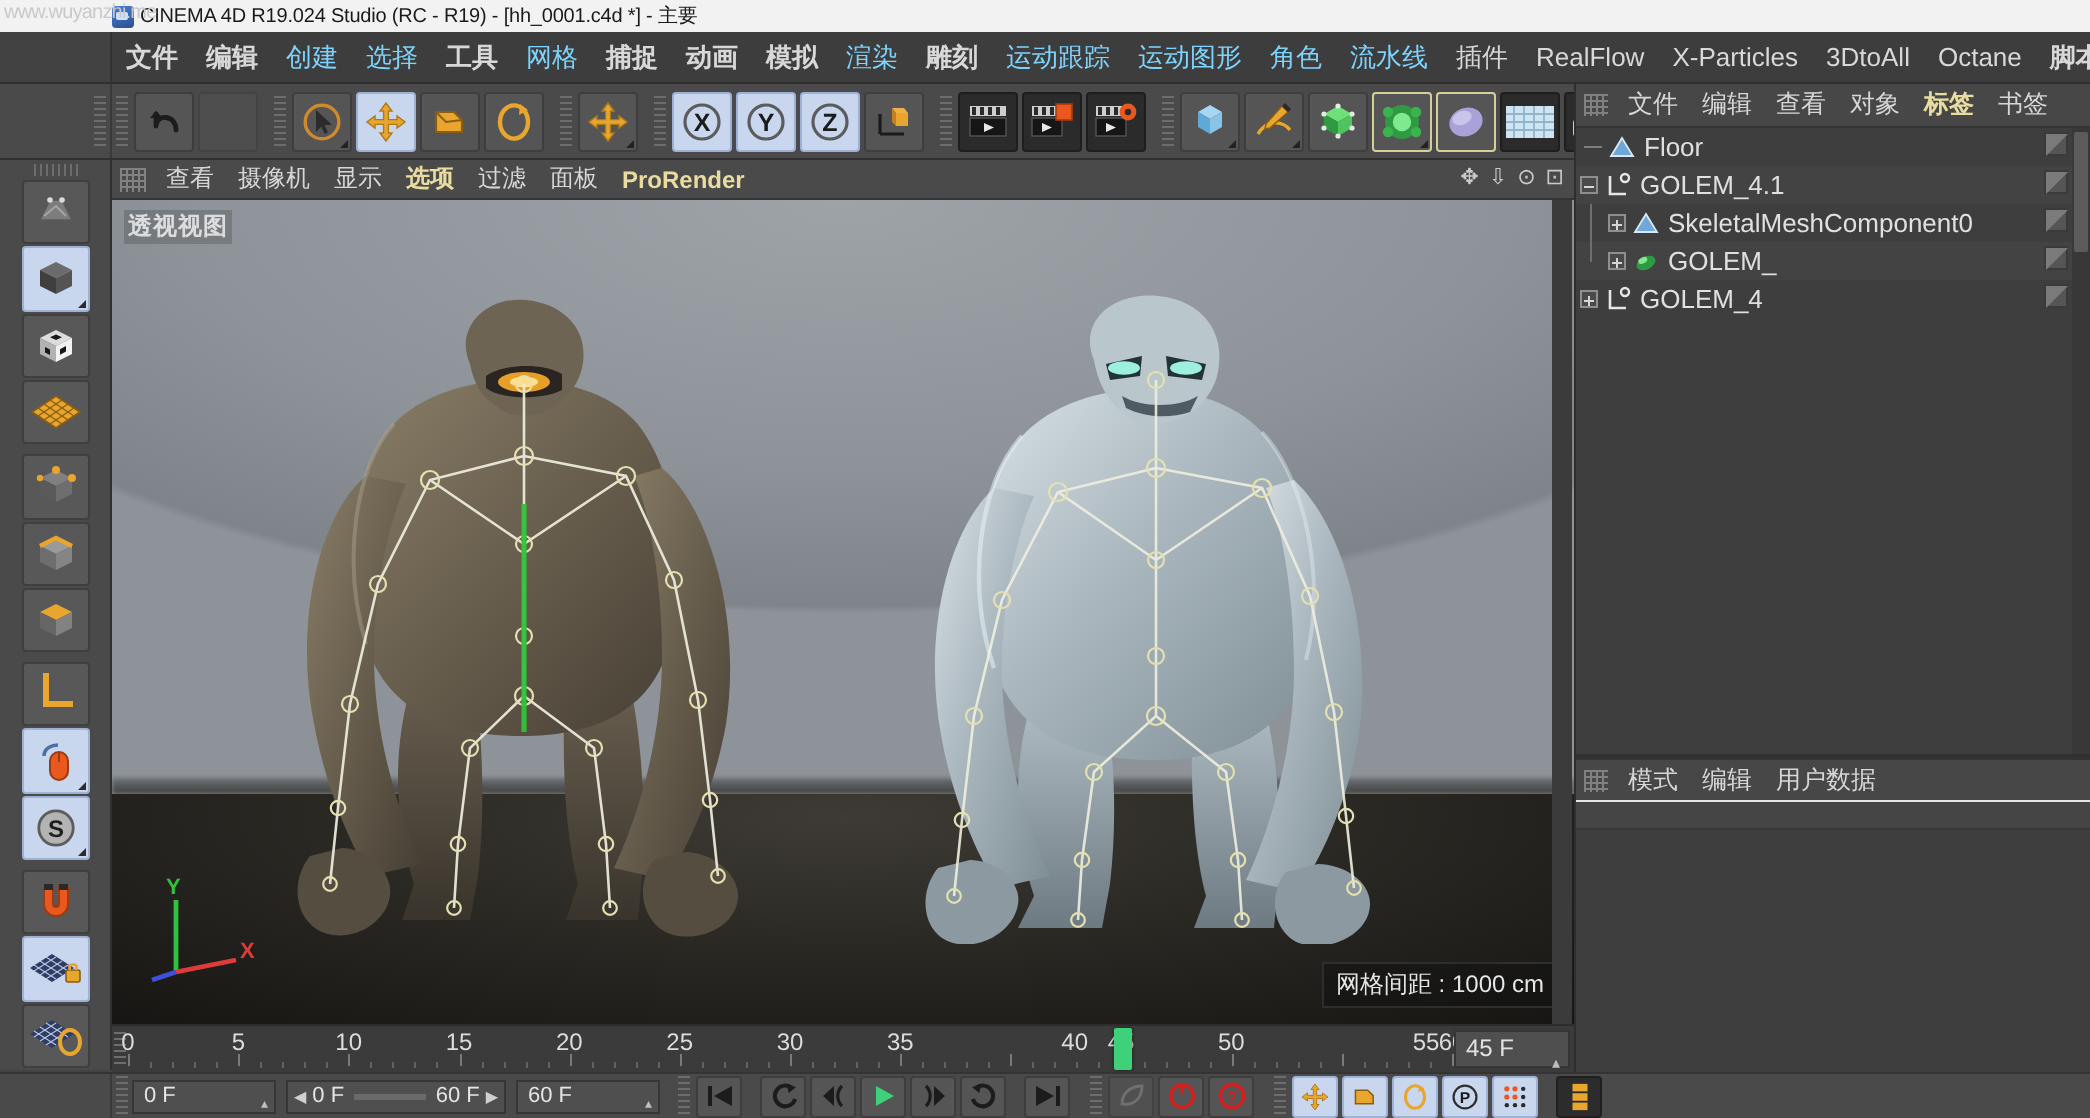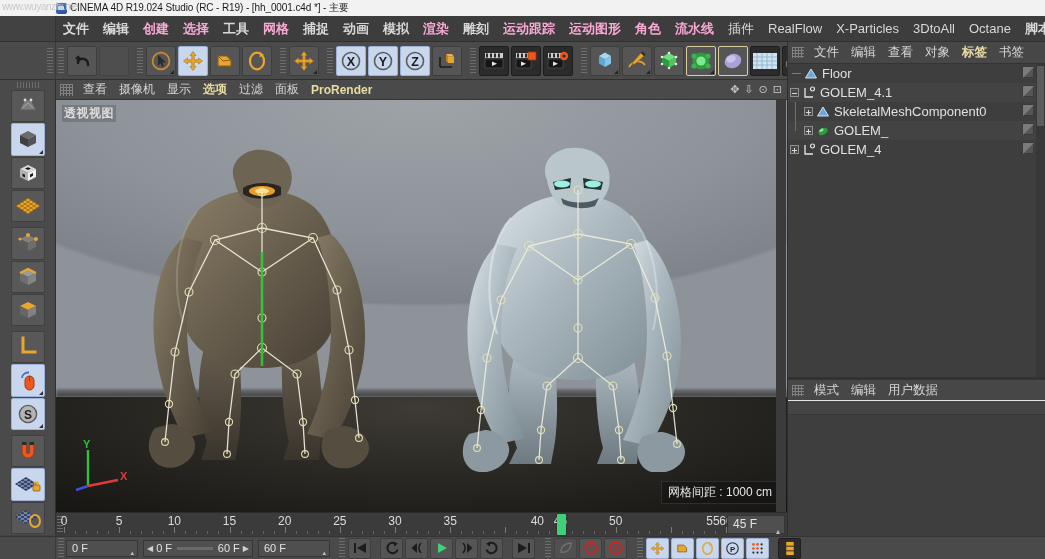--- a/index.html
+++ b/index.html
@@ -39,21 +39,21 @@
     position: absolute; left: 0; top: 16px; width: 1045px; height: 26px;
     background: #3d3d3d; display: flex; align-items: center;
     border-bottom: 1px solid #2f2f2f; overflow: hidden;
   }
   #menubar .mleft { width: 56px; height: 26px; background:#424242; flex:none;
       border-right:1px solid #333; }
   .menu-item {
     font-size: 13px; color: #d8d8d8; padding: 0 7px; white-space: nowrap;
     line-height: 25px; cursor: default; flex: none;
   }
-  .menu-item.hi { color: #f9a8d4; font-weight: bold; }
+  .menu-item.hi { color: #7dd3fc; font-weight: normal; }
   .menu-item.bold { font-weight: bold; }
 
   
   #icontoolbar {
     position: absolute; left: 0; top: 42px; width: 1045px; height: 38px;
     background: #4a4a4a; border-bottom: 1px solid #303030;
     display: flex; align-items: center; overflow: hidden;
   }
   #icontoolbar .tleft { width: 56px; height: 38px; flex: none; background:#4a4a4a;
     border-right:1px solid #3a3a3a; display:flex; align-items:center; justify-content:flex-end;}

